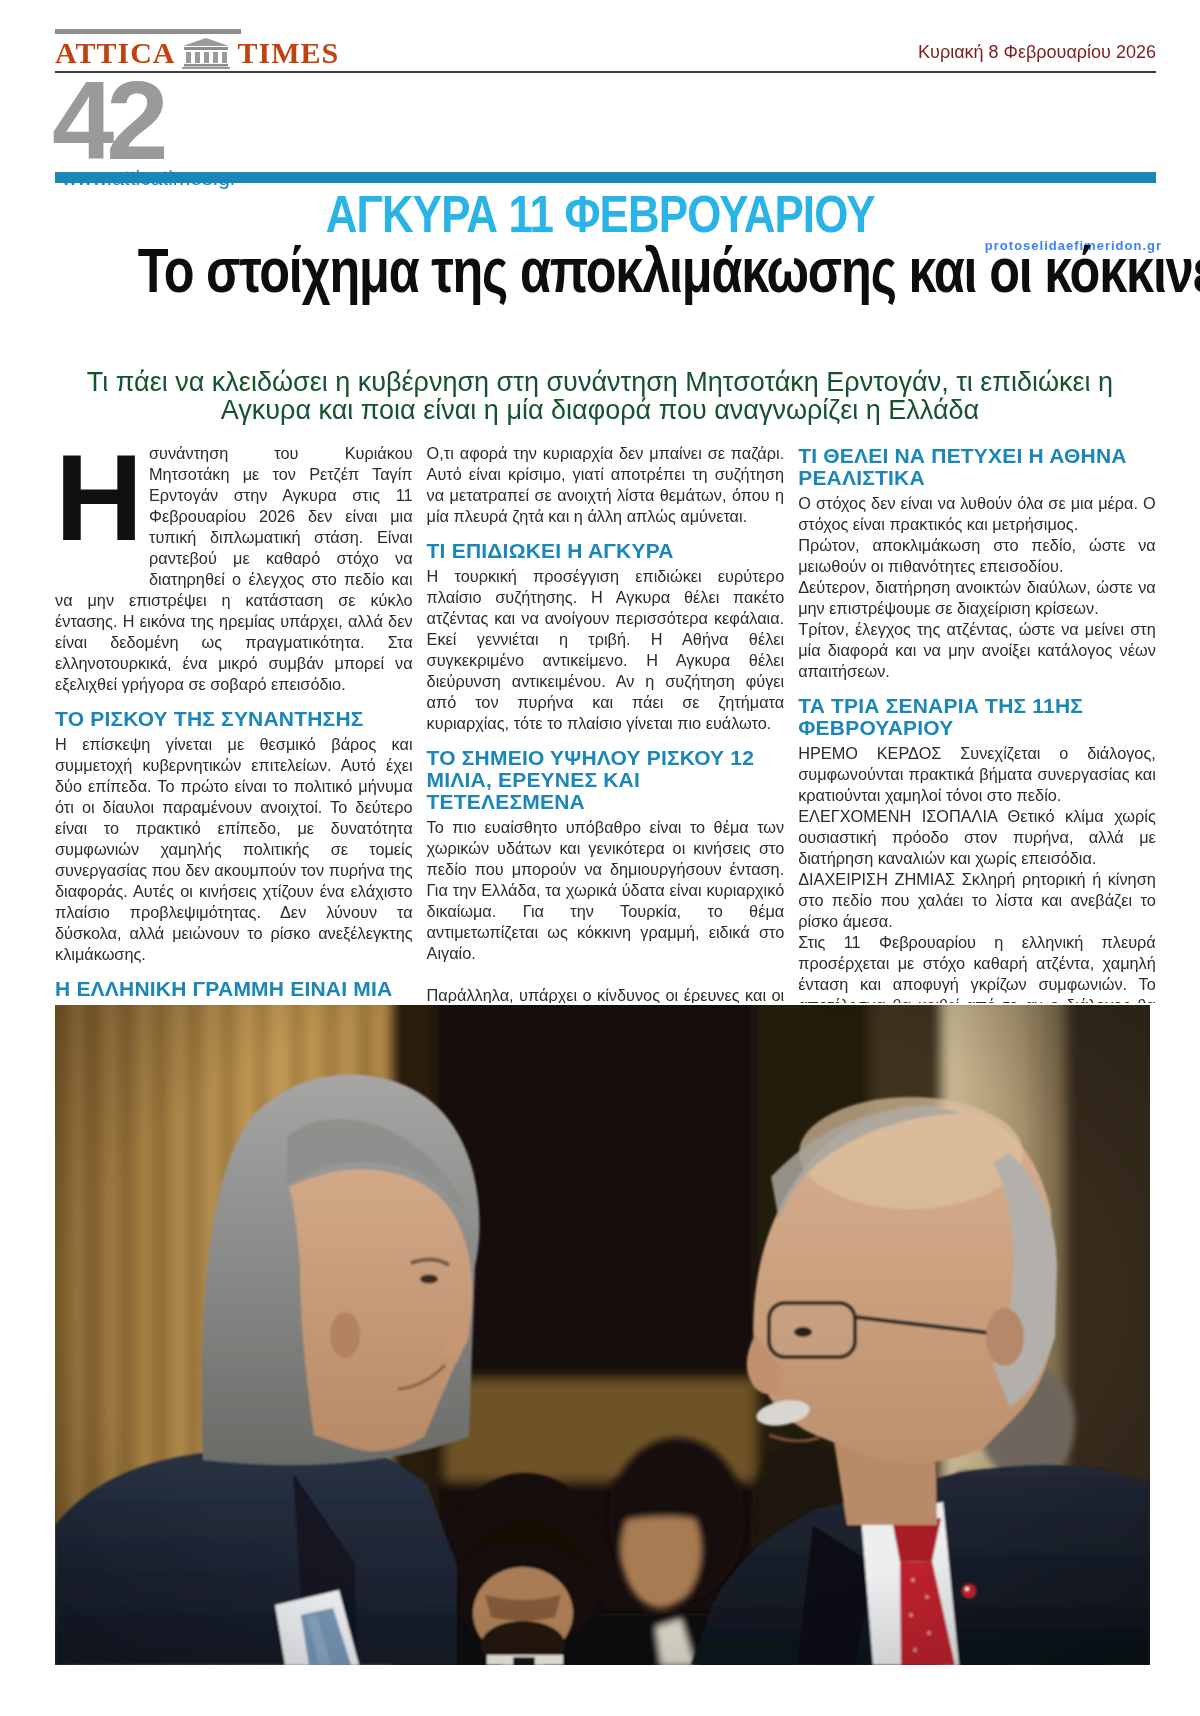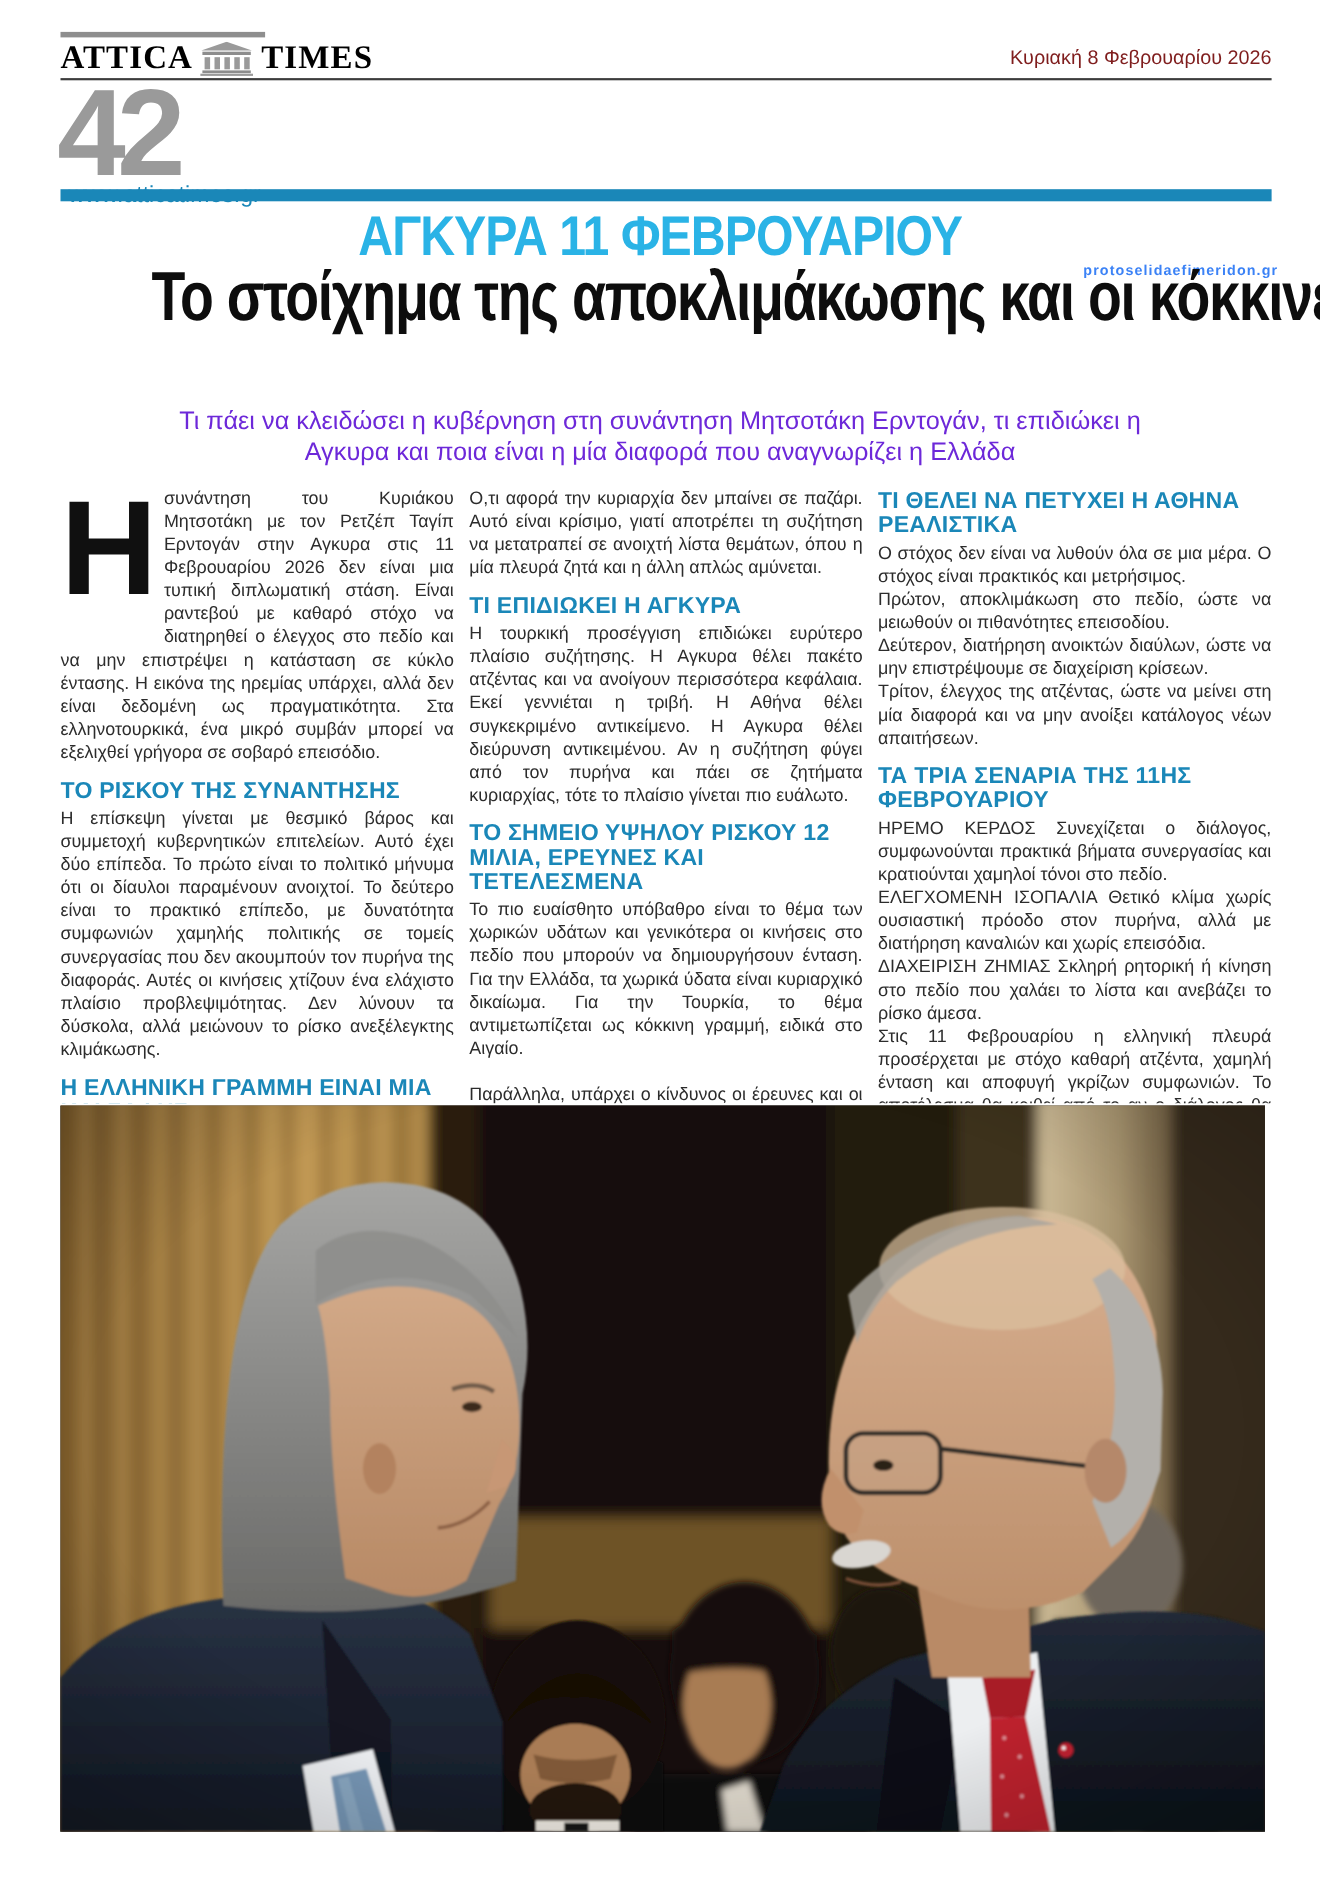--- a/index.html
+++ b/index.html
@@ -2,42 +2,42 @@
 <html><head>
 <meta charset="utf-8">
 <style>
   html,body{margin:0;padding:0;background:#ffffff;}
   .page{position:relative;width:1200px;height:1716px;background:#ffffff;overflow:hidden;
         font-family:"Liberation Sans",sans-serif;color:#222;}
 
   
   .mast-topbar{position:absolute;left:55px;top:29px;width:186px;height:5px;background:#8e8e8e;}
   .logo-row{position:absolute;left:55px;top:36px;display:flex;align-items:center;gap:7px;}
-  .logo-word{font-family:"Liberation Serif",serif;font-weight:700;font-size:30px;color:#000000;letter-spacing:1px;}
+  .logo-word{font-family:"Liberation Serif",serif;font-weight:700;font-size:30px;color:#c2410c;letter-spacing:1px;}
   .temple{width:48px;height:31px;display:block;}
   .mast-date{position:absolute;right:44px;top:42px;font-size:18px;color:#7f1d1d;}
   .mast-rule{position:absolute;left:55px;top:71px;width:1101px;height:2px;background:#3c3c3c;}
 
   
   .pagenum-row{position:absolute;left:52px;top:76px;display:flex;align-items:flex-start;flex-direction:column;}
   .pagenum{font-size:112px;font-weight:800;color:#9a9a9a;line-height:0.8;letter-spacing:-8px;}
   .website{font-size:21px;font-weight:400;color:#1a87b8;margin-left:10px;margin-bottom:3px;}
   .teal-bar{position:absolute;left:55px;top:172px;width:1101px;height:11px;background:#1a87b8;}
 
   
   .kicker-wrap{position:absolute;left:0;top:185px;width:100%;text-align:center;}
   .kicker{display:inline-block;font-size:51px;font-weight:800;color:#2ab3e6;
           transform:scaleX(0.86);transform-origin:50% 50%;white-space:nowrap;letter-spacing:-1px;}
   .credit{position:absolute;right:38px;top:238px;font-size:13px;font-weight:700;color:#3b82f6;letter-spacing:1px;}
   .headline{position:absolute;left:0;top:240px;width:100%;text-align:center;color:#0d0d0d;}
   .hl-line{display:block;line-height:60px;}
   .hl-line span{display:inline-block;font-size:63px;font-weight:800;letter-spacing:-1.5px;
                 transform:scaleX(0.8);transform-origin:50% 50%;white-space:nowrap;}
   .subhead{position:absolute;left:0;top:368px;width:100%;text-align:center;
-           font-size:23px;line-height:28px;color:#6d28d9;}
+           font-size:27px;line-height:28px;color:#14532d;}
   .subhead span{display:block;}
 
   
   .columns{position:absolute;left:55px;top:443px;width:1101px;height:560px;display:flex;gap:14px;overflow:hidden;}
   .col{width:357.6px;}
   .col p{margin:0;font-size:16.3px;line-height:21px;text-align:justify;color:#2c2c2c;}
   .col p.spaced{margin-top:21px;}
   .heading{color:#1a87b8;font-weight:700;font-size:21px;line-height:22px;margin:13px 0 4px 0;letter-spacing:0.2px;}
   .col .heading:first-child{margin-top:2px;}
   .dropcap{float:left;font-size:122px;line-height:98px;height:124px;width:84px;

